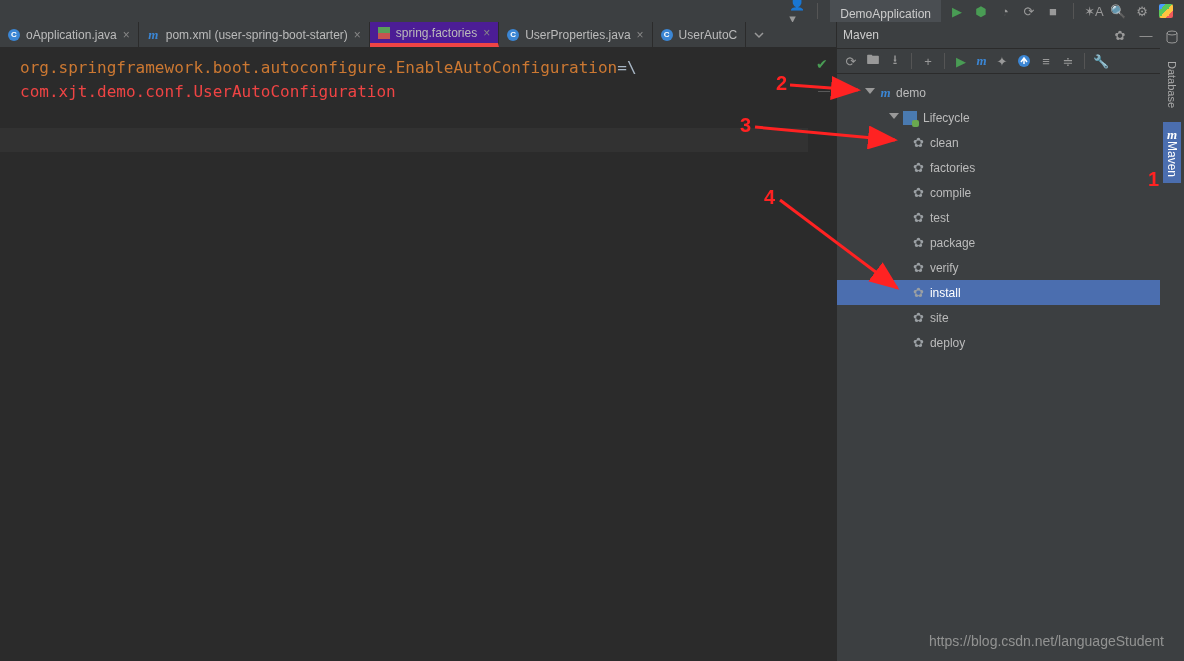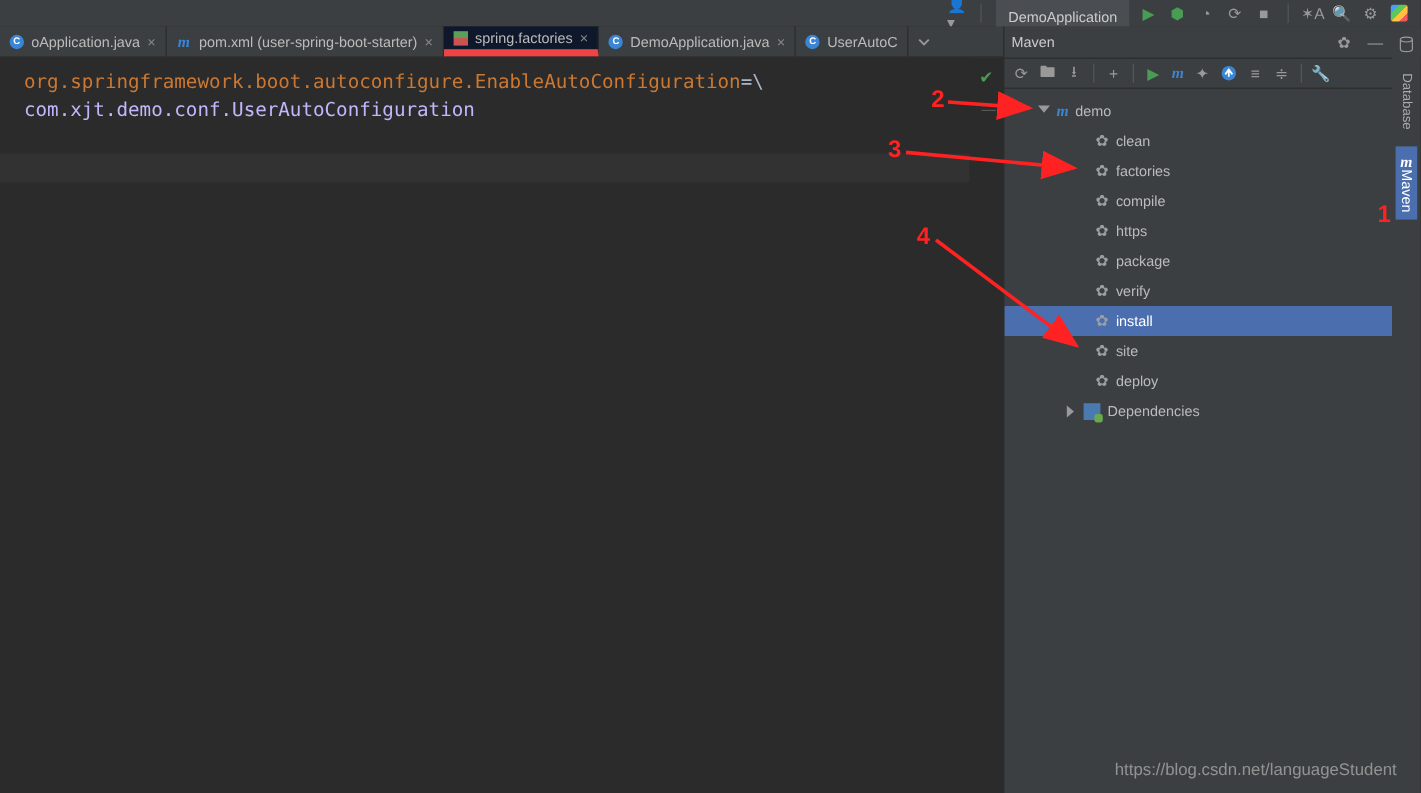--- a/index.html
+++ b/index.html
@@ -49,22 +49,22 @@
 }
 .tab {
   display: flex; align-items: center; gap: 6px;
   padding: 0 8px;
   color: #bbbbbb;
   border-right: 1px solid #2b2b2b;
   cursor: pointer;
   font-size: 12px;
 }
 .tab.active {
-  background: #0f172a;
-  border-bottom: 6px solid #ef4444;
+  background: #4c1d95;
+  border-bottom: 4px solid #ef4444;
 }
 .tab .close { color: #888; font-size: 12px; }
 .ico-java {
   width:12px;height:12px;border-radius:50%;
   background:#3b86d4;color:#fff;font-size:8px;
   display:flex;align-items:center;justify-content:center;font-weight:bold;
 }
 .ico-m {
   width:13px;height:13px;color:#3b86d4;font-weight:bold;font-style:italic;
   font-family:serif;display:flex;align-items:center;justify-content:center;font-size:13px;
@@ -85,21 +85,21 @@
   padding: 8px 10px 8px 20px;
   overflow: hidden;
 }
 .line-checked {
   position:absolute; top:56px; left:816px;
   color:#499c54; font-size:14px;
 }
 .code-line .key { color: #cc7832; }
 .code-line .eq  { color: #a9b7c6; }
 .code-line .bs  { color: #a9b7c6; }
-.code-line .pkg { color: #c4b5fd; }
+.code-line .pkg { color: #ef4444; }
 .line2-bg {
   position:absolute; top:80px; left:0; right:0;
   height:24px; background:#323232;
 }
 .editor-content { position:relative; z-index:2; }
 .line-end-mark {
   position:absolute; top:84px; left:818px; color:#606060;
 }
 
 
@@ -231,21 +231,21 @@
     <span>pom.xml (user-spring-boot-starter)</span>
     <span class="close">×</span>
   </div>
   <div class="tab active">
     <span class="ico-props"></span>
     <span>spring.factories</span>
     <span class="close">×</span>
   </div>
   <div class="tab">
     <span class="ico-java">C</span>
-    <span>DemoApplication.java</span>
+    <span>UserProperties.java</span>
     <span class="close">×</span>
   </div>
   <div class="tab">
     <span class="ico-java">C</span>
     <span>UserAutoC</span>
   </div>
   <div class="more-tabs">
     <svg width="10" height="10" viewBox="0 0 10 10">
         <path d="M1 3 L5 7 L9 3" stroke="#999" fill="none" stroke-width="1.5"></path>
       </svg>
@@ -294,60 +294,60 @@
     <span class="ico ico-grey">≑</span>
     <span class="sep"></span>
     <span class="ico ico-grey">🔧</span>
   </div>
   <div class="tree">
     <div class="node indent-1">
       <span class="arrow down"></span>
       <span class="ico-m">m</span>
       <span>demo</span>
     </div>
+    <div class="node indent-2">
+      <span class="arrow down"></span>
+      <span class="fold-ico"></span>
+      <span>Lifecycle</span>
+    </div>
     <div class="node indent-3">
       <span class="gear">✿</span>
       <span>clean</span>
     </div>
     <div class="node indent-3">
       <span class="gear">✿</span>
       <span>factories</span>
     </div>
     <div class="node indent-3">
       <span class="gear">✿</span>
       <span>compile</span>
     </div>
     <div class="node indent-3">
       <span class="gear">✿</span>
-      <span>https</span>
+      <span>test</span>
     </div>
     <div class="node indent-3">
       <span class="gear">✿</span>
       <span>package</span>
     </div>
     <div class="node indent-3">
       <span class="gear">✿</span>
       <span>verify</span>
     </div>
     <div class="node indent-3 selected">
       <span class="gear">✿</span>
       <span>install</span>
     </div>
     <div class="node indent-3">
       <span class="gear">✿</span>
       <span>site</span>
     </div>
     <div class="node indent-3">
       <span class="gear">✿</span>
       <span>deploy</span>
-    </div>
-    <div class="node indent-2">
-      <span class="arrow"></span>
-      <span class="fold-ico fold-deps"></span>
-      <span>Dependencies</span>
     </div>
   </div>
 </div>
 
 <div class="right-stripe">
   <span class="db-icon">
     <svg width="14" height="14" viewBox="0 0 14 14">
         <ellipse cx="7" cy="3" rx="5" ry="2" fill="none" stroke="#999"></ellipse>
         <path d="M2 3 V11 A5 2 0 0 0 12 11 V3" fill="none" stroke="#999"></path>
       </svg>

